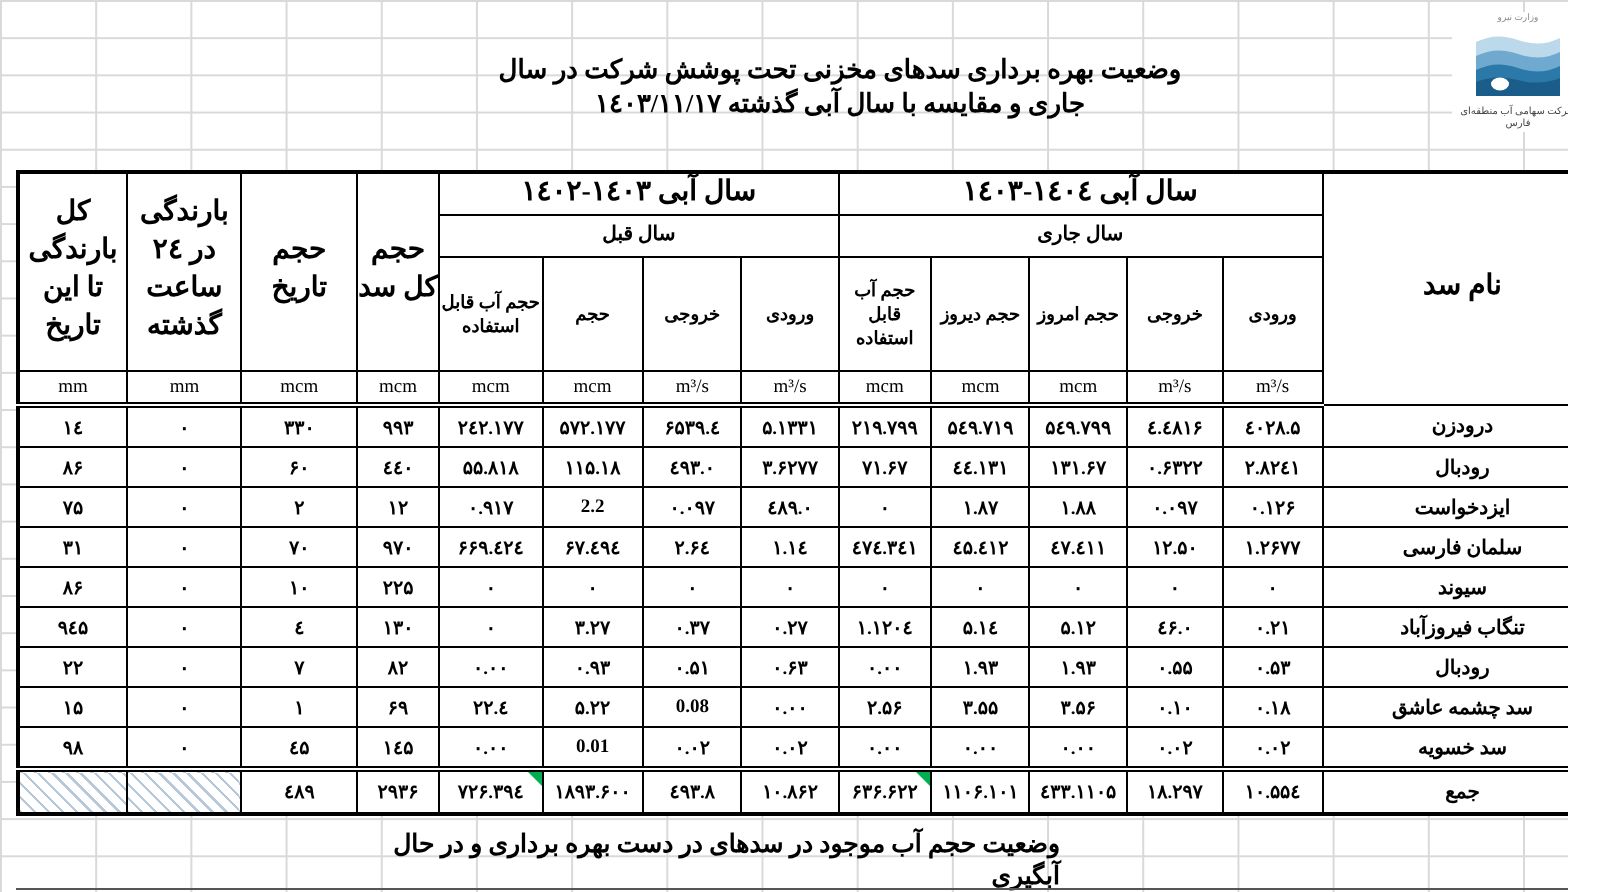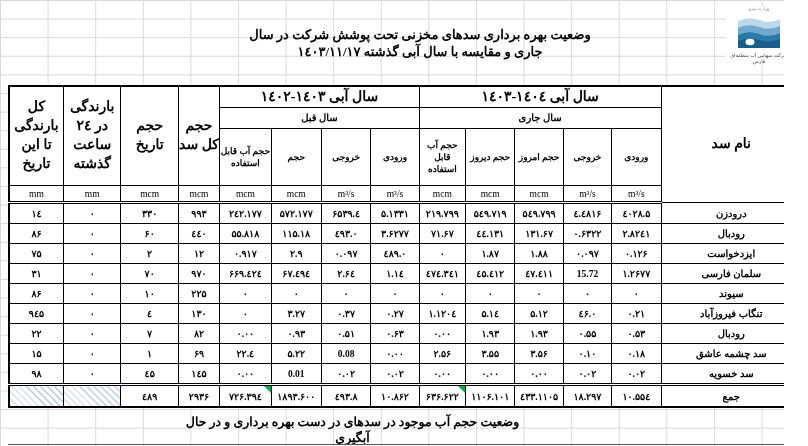--- a/index.html
+++ b/index.html
@@ -38,21 +38,21 @@
   tr.total td{border-top:3px double #000;height:20px;}
   .dl{border-left:3px double #000;}
   .hatch{
     background:repeating-linear-gradient(45deg,#b7c8d9 0px,#b7c8d9 1.2px,#ffffff 1.2px,#ffffff 5px);
   }
   .tri{
     position:absolute;top:0;right:0;width:0;height:0;
     border-top:7px solid #00b050;border-left:7px solid transparent;
   }
   .footer-title{
-    position:absolute;top:414px;left:175px;width:355px;text-align:center;
+    position:absolute;top:414px;left:175px;width:355px;
     direction:rtl;font-weight:bold;font-size:12.5px;
   }
   .bottom-edge{position:absolute;top:444px;left:8px;width:784px;border-top:1px solid #555;}
 </style>
 </head>
 <body>
 
 <div class="sheet">
 
   <div class="title">وضعیت بهره برداری سدهای مخزنی تحت پوشش شرکت در سال جاری و مقایسه با سال آبی گذشته ۱٤۰۳/۱۱/۱۷</div>
@@ -162,31 +162,31 @@
         </tr>
         <tr>
           <td class="c-name dl">ایزدخواست</td>
           <td>۰.۱۲۶</td>
           <td>۰.۰۹۷</td>
           <td>۱.۸۸</td>
           <td>۱.۸۷</td>
           <td class="dl">۰</td>
           <td>۰.٤۸۹</td>
           <td>۰.۰۹۷</td>
-          <td>۲.۹</td>
+          <td>2.2</td>
           <td class="dl">۰.۹۱۷</td>
           <td>۱۲</td>
           <td>۲</td>
           <td>۰</td>
           <td>۷۵</td>
         </tr>
         <tr>
           <td class="c-name dl">سلمان فارسی</td>
           <td>۱.۲۶۷۷</td>
-          <td>15.72</td>
+          <td>۱۲.۵۰</td>
           <td>٤۱۱.٤۷</td>
           <td>٤۱۲.٤۵</td>
           <td class="dl">۳٤۱.٤۷٤</td>
           <td>۱.۱٤</td>
           <td>۲.۶٤</td>
           <td>٤۹٤.۶۷</td>
           <td class="dl">٤۲٤.۶۶۹</td>
           <td>۹۷۰</td>
           <td>۷۰</td>
           <td>۰</td>

